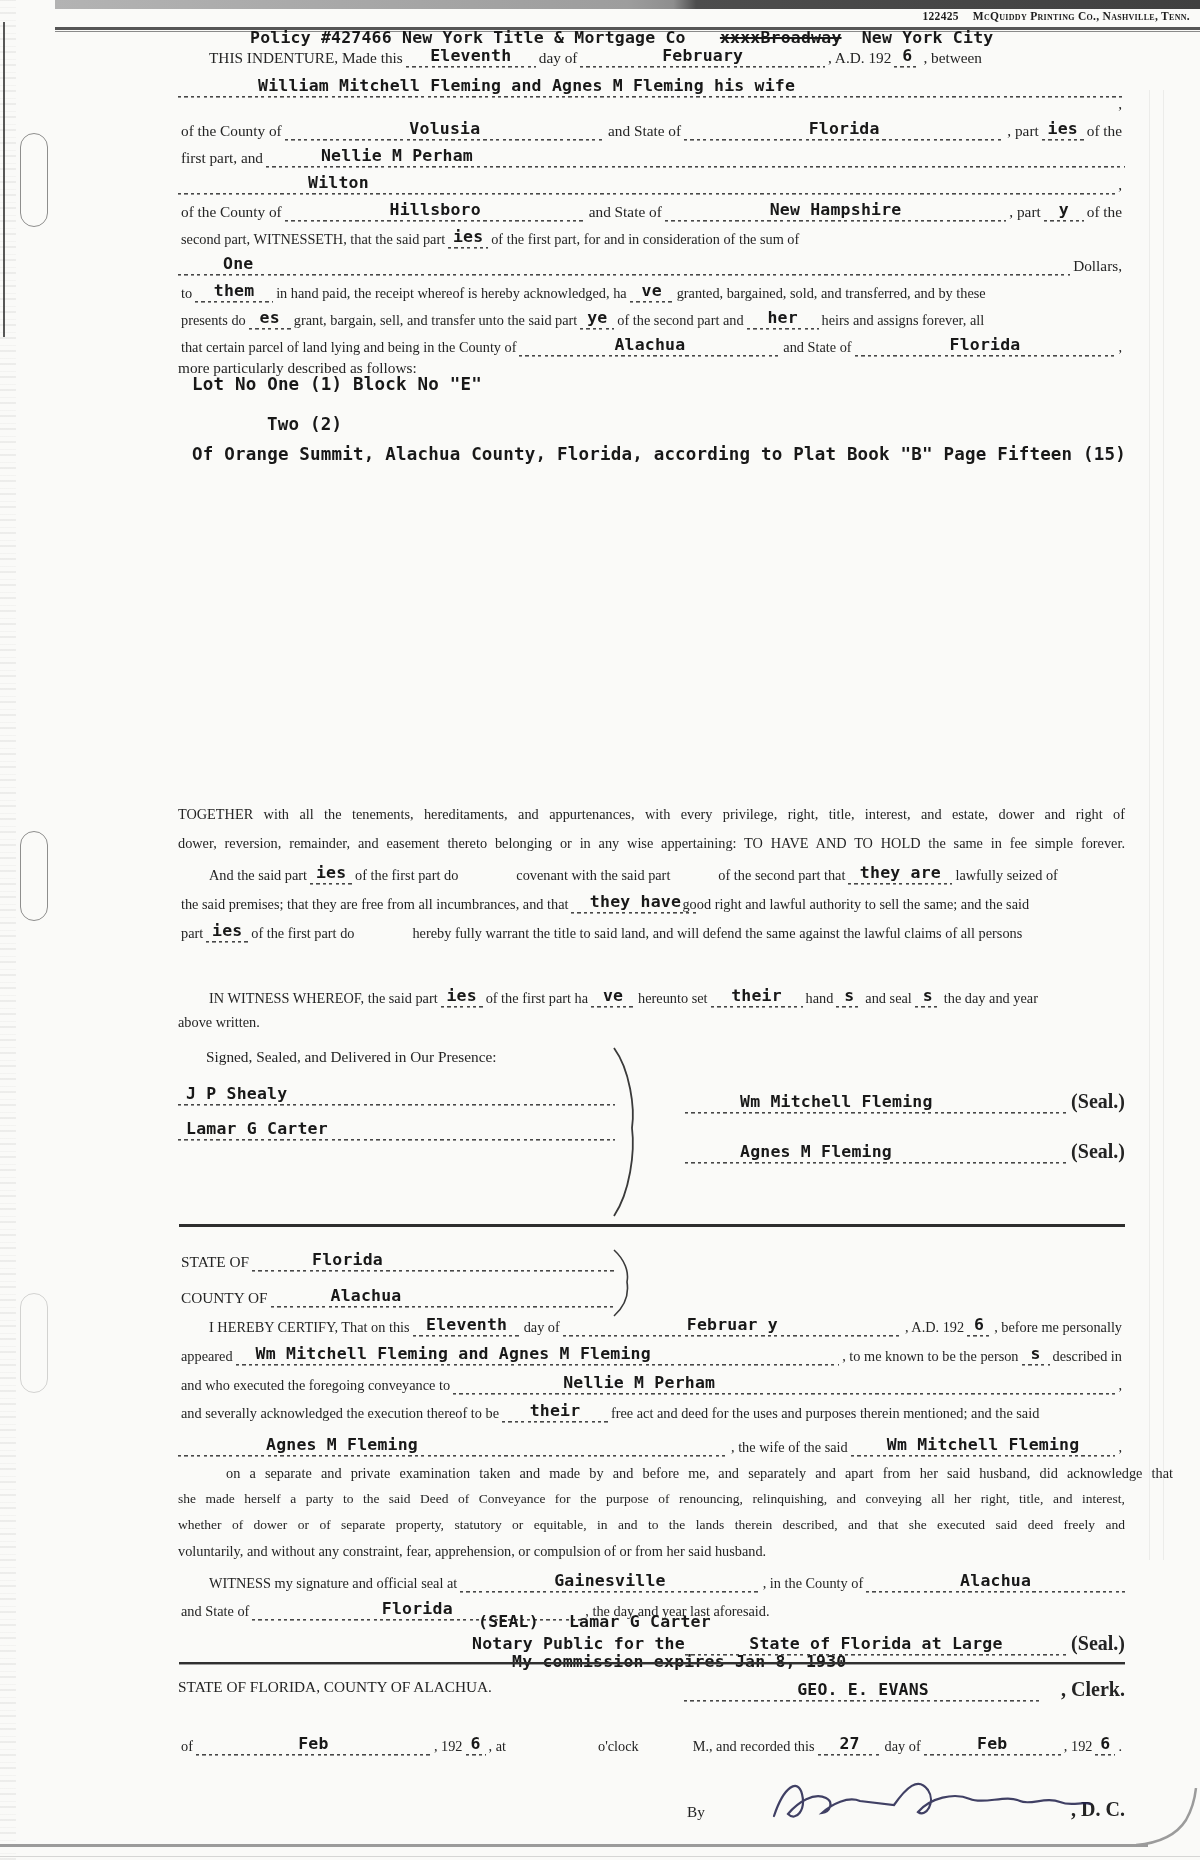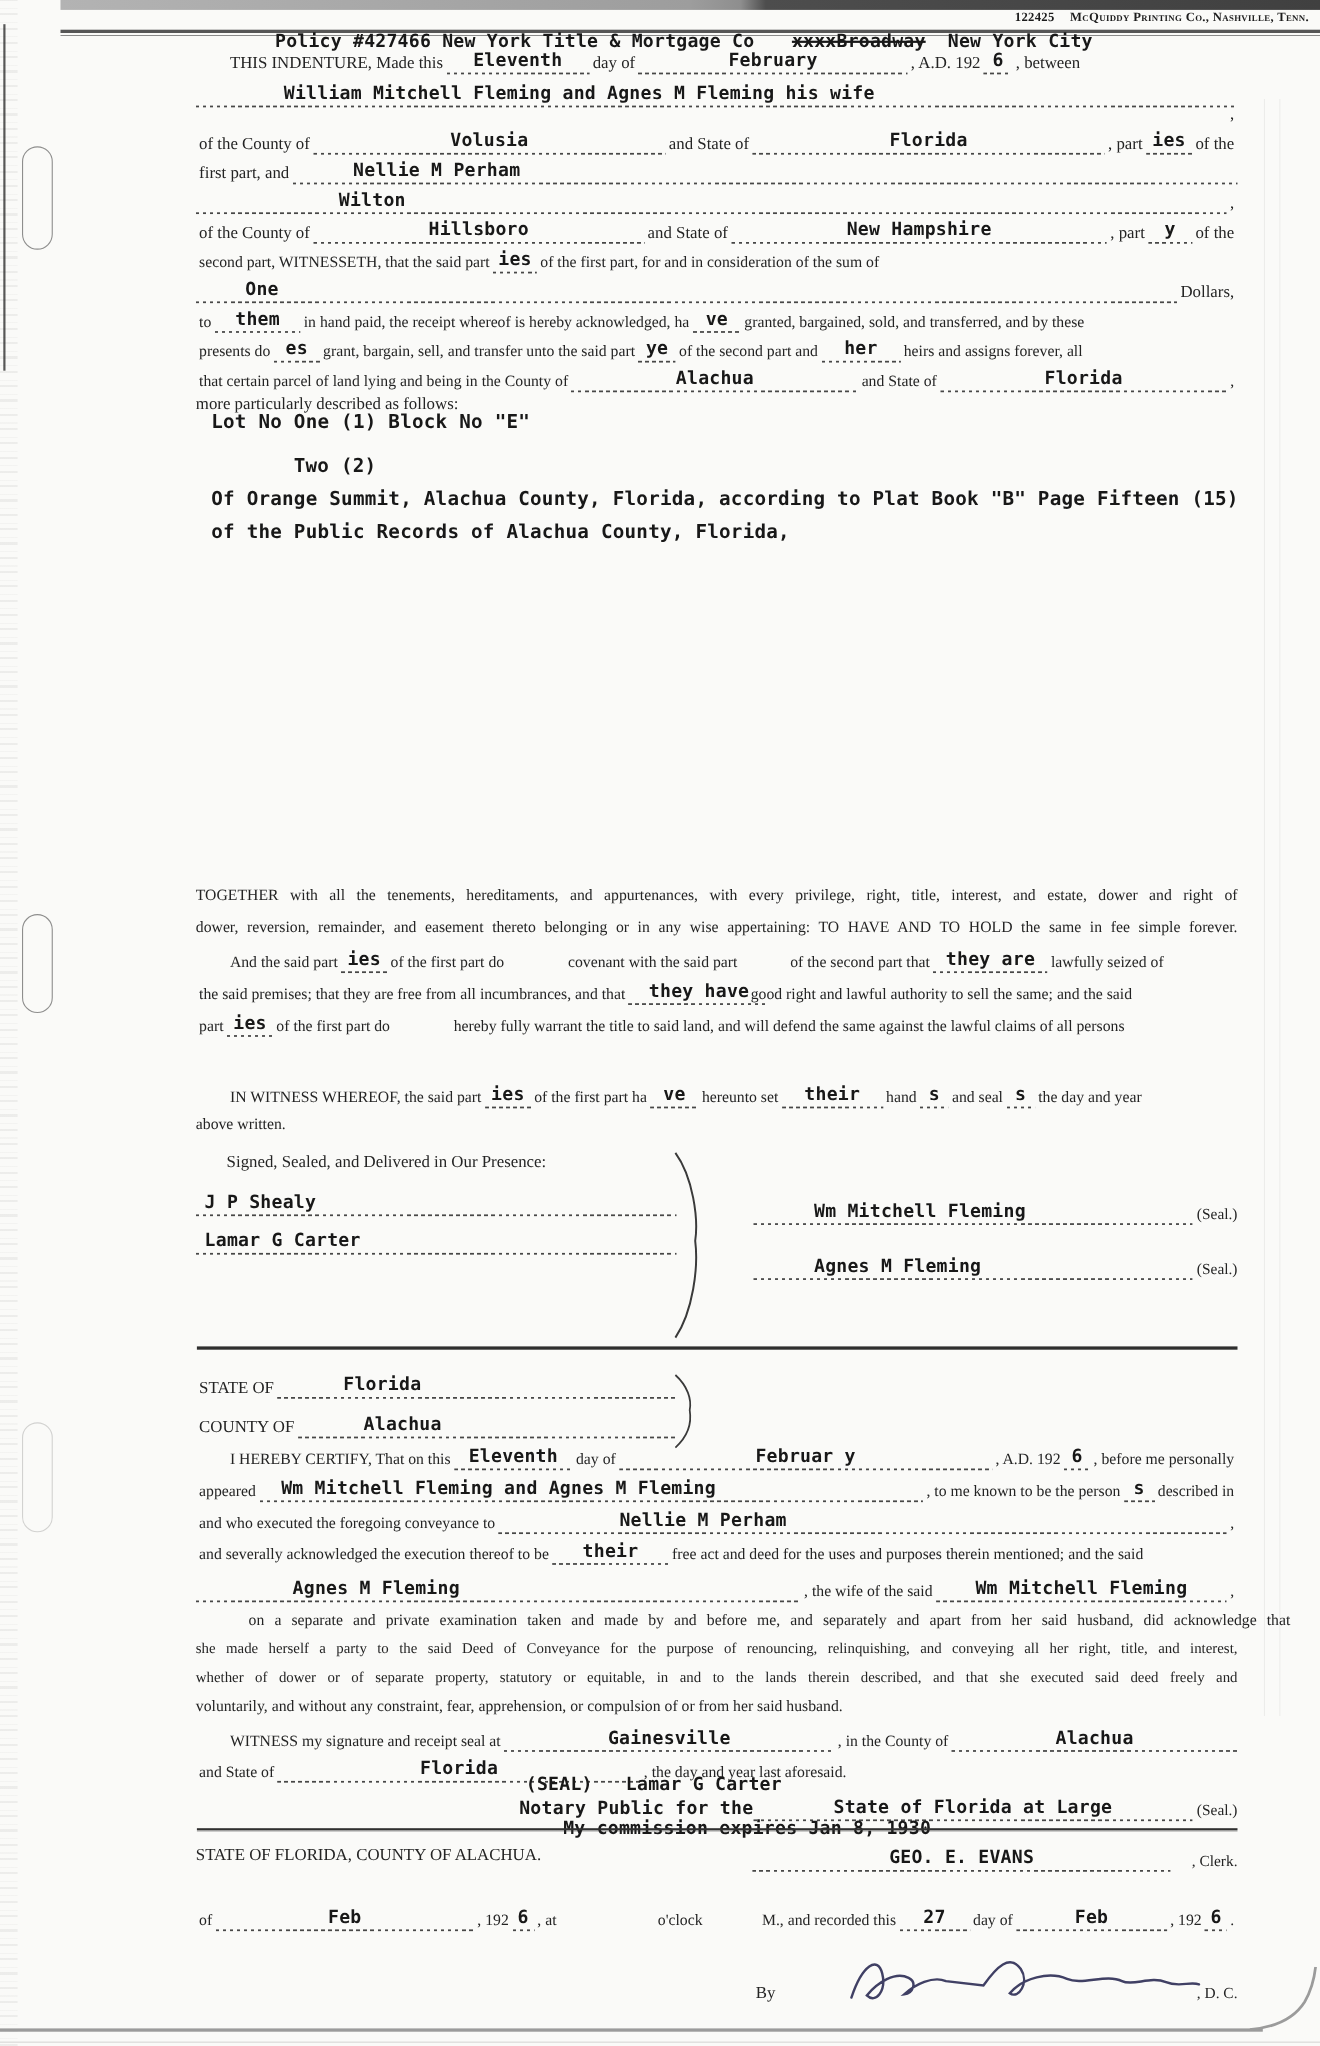--- a/index.html
+++ b/index.html
@@ -44,21 +44,21 @@
   .indent{display:inline-block;width:28px;}
   .gap{flex:0 0 auto;}
   .overlap{margin-left:-20px;}
   .rowW{left:178px;width:437px;}
   .rowS{left:685px;width:440px;height:24px;}
   .rowC{left:684px;width:441px;height:24px;}
   .divider{position:absolute;left:179px;width:946px;height:3px;background:#2e2e2e;}
   .strike-long{position:absolute;left:179px;width:946px;height:3px;
     background:linear-gradient(#303030 0 2px,rgba(48,48,48,.45) 2px 3px);}
   .alignL{text-align:left;}
-  .seal-label{font-size:14px;padding:0 0 1px 4px;flex:0 0 auto;}
+  .seal-label{font-size:20px;padding:0 0 1px 4px;flex:0 0 auto;font-weight:bold;}
 </style>
 </head>
 <body>
 
 <div class="page">
 
   <div class="topbar1"></div>
   <div class="imprint">
     <span class="num">122425</span><span>McQuiddy Printing Co., Nashville, Tenn.</span>
   </div>
@@ -169,21 +169,20 @@
     <span class="t small">and State of</span>
     <span class="fill"><span class="typed">Florida</span></span>
     <span class="t small">,</span>
   </div>
 
   <div class="lrow" style="top:359px;font-size:15.3px;">more particularly described as follows:</div>
 
   <div class="typedline desc" style="top:374px;left:192px;">Lot No One (1) Block No "E"</div>
   <div class="typedline desc" style="top:414px;left:267px;">Two (2)</div>
   <div class="typedline desc" style="top:444px;left:192px;">Of Orange Summit, Alachua County, Florida, according to Plat Book "B" Page Fifteen (15)</div>
-  <div class="typedline desc" style="top:474px;left:192px;">of the Public Records of Alachua County, Florida,</div>
 
   <div class="jrow" style="top:835px;">dower, reversion, remainder, and easement thereto belonging or in any wise appertaining: TO HAVE AND TO HOLD the same in fee simple forever.</div>
   <div class="jrow" style="top:806px;">TOGETHER with all the tenements, hereditaments, and appurtenances, with every privilege, right, title, interest, and estate, dower and right of</div>
 
   <div class="row" style="top:863px;">
     <span class="indent"></span>
     <span class="t small">And the said part</span>
     <span class="fill fw" style="flex-basis:42px;"><span class="typed">ies</span></span>
     <span class="t small">of the first part do</span>
     <span class="fill fw" style="flex-basis:52px;"></span>
@@ -306,21 +305,21 @@
     <span class="t small">,</span>
   </div>
 
   <div class="jrow" style="top:1465px;margin-left:48px;">on a separate and private examination taken and made by and before me, and separately and apart from her said husband, did acknowledge that</div>
   <div class="jrow tight" style="top:1491px;">she made herself a party to the said Deed of Conveyance for the purpose of renouncing, relinquishing, and conveying all her right, title, and interest,</div>
   <div class="jrow tight" style="top:1517px;">whether of dower or of separate property, statutory or equitable, in and to the lands therein described, and that she executed said deed freely and</div>
   <div class="lrow" style="top:1543px;">voluntarily, and without any constraint, fear, apprehension, or compulsion of or from her said husband.</div>
 
   <div class="row" style="top:1571px;">
     <span class="indent"></span>
-    <span class="t small">WITNESS my signature and receipt seal at</span>
+    <span class="t small">WITNESS my signature and official seal at</span>
     <span class="fill"><span class="typed">Gainesville</span></span>
     <span class="t small">, in the County of</span>
     <span class="fill"><span class="typed">Alachua</span></span>
   </div>
 
   <div class="row" style="top:1599px;">
     <span class="t small">and State of</span>
     <span class="fill fw" style="flex-basis:330px;"><span class="typed">Florida</span></span>
     <span class="t small">, the day and year last aforesaid.</span>
   </div>

